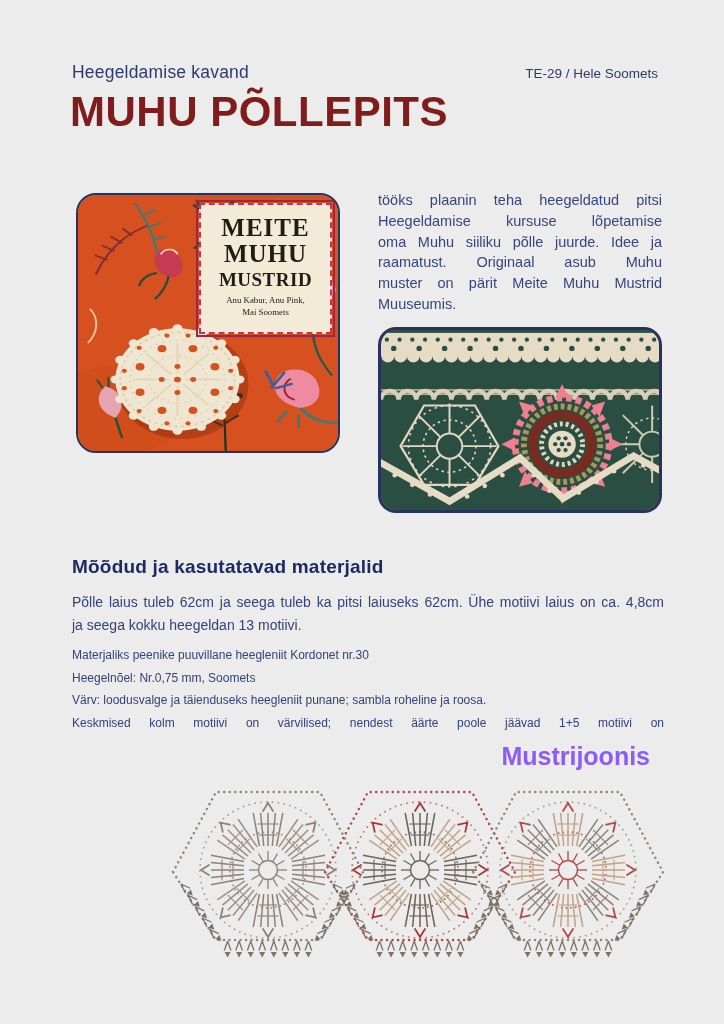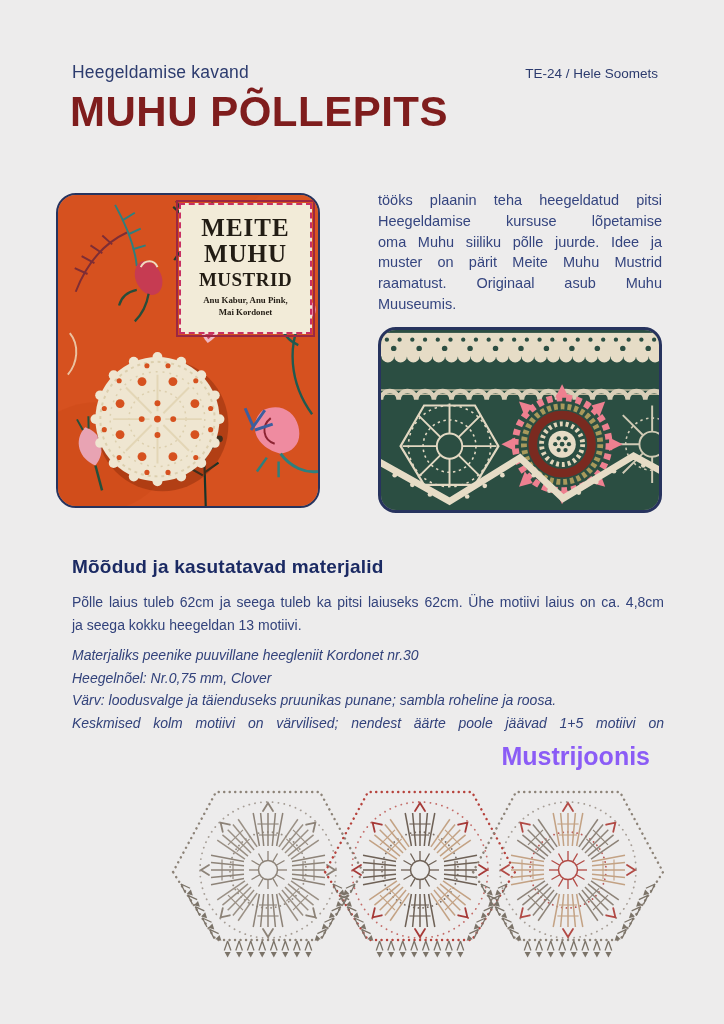--- a/index.html
+++ b/index.html
@@ -6,53 +6,53 @@
   .page{position:relative;width:724px;height:1024px;background:#edecec;overflow:hidden;
         font-family:"Liberation Sans",sans-serif;color:#32427b;}
 
   
   .eyebrow{position:absolute;left:72px;top:62px;font-size:17.5px;color:#2c3b6e;letter-spacing:.2px;}
   .byline{position:absolute;right:66px;top:66px;font-size:13.5px;color:#2c3b6e;}
   .title{position:absolute;left:70px;top:88px;font-size:42px;font-weight:bold;color:#7f1d1d;letter-spacing:.5px;}
 
   
   .photo{position:absolute;overflow:hidden;box-sizing:border-box;background:#999;}
-  .book-photo{left:56px;top:193px;width:264px;height:315px;border:2px solid #27335e;border-radius:20px;}
+  .book-photo{left:76px;top:193px;width:264px;height:260px;border:2px solid #27335e;border-radius:20px;}
   .lace-photo{left:378px;top:327px;width:284px;height:186px;border:3px solid #27335e;border-radius:18px;}
   .photo svg{display:block;width:100%;height:100%;}
 
   .book-label{position:absolute;left:121px;top:8px;width:133px;height:131px;box-sizing:border-box;
       background:#f2ebd8;border:2px dashed #c92f63;outline:2px solid #9c2742;outline-offset:1px;
       text-align:center;font-family:"Liberation Serif",serif;color:#221c14;padding-top:10px;}
   .book-label .lt{font-size:25px;font-weight:bold;letter-spacing:1px;line-height:1.05;}
   .book-label .lt3{font-size:19px;font-weight:bold;letter-spacing:.5px;line-height:1.15;margin-top:1px;}
-  .book-label .la{font-size:8.8px;font-weight:bold;line-height:1.3;margin-top:5px;}
+  .book-label .la{font-size:8.8px;font-weight:normal;line-height:1.3;margin-top:5px;}
 
   
   .intro{position:absolute;left:378px;top:190px;width:284px;font-size:14.5px;line-height:20.8px;color:#35457f;}
   .jl{text-align:justify;text-align-last:justify;}
 
   
   .mat-heading{position:absolute;left:72px;top:556px;font-size:19px;font-weight:bold;color:#1b2a63;letter-spacing:.2px;}
   .mat-para{position:absolute;left:72px;top:591px;width:592px;font-size:14px;line-height:22.5px;}
-  .mat-lines{position:absolute;left:72px;top:644px;width:592px;font-size:14px;line-height:22.5px;font-style:italic;}
+  .mat-lines{position:absolute;left:72px;top:644px;width:592px;font-size:12px;line-height:22.5px;}
   .mat-lines div{margin:0;}
 
   
   .pattern-heading{position:absolute;right:74px;top:742px;font-size:25px;font-weight:bold;color:#8b5cf6;}
   .motifs{position:absolute;left:0;top:770px;width:724px;height:210px;}
   .motifs svg{position:absolute;top:0;}
 </style>
 </head>
 <body>
 
 <div class="page">
 
   <div class="eyebrow">Heegeldamise kavand</div>
-  <div class="byline">TE-24 / Hele Soomets</div>
+  <div class="byline">TE-29 / Hele Soomets</div>
   <div class="title">MUHU PÕLLEPITS</div>
 
   <div class="photo book-photo">
     <svg viewBox="0 0 264 315" preserveAspectRatio="none">
       <rect width="264" height="315" fill="#d6511f"></rect>
       <ellipse cx="40" cy="265" rx="70" ry="55" fill="#c84413" opacity=".3"></ellipse>
       <ellipse cx="235" cy="55" rx="55" ry="65" fill="#e05c24" opacity=".35"></ellipse>
 
       <g stroke="#7e2d35" stroke-width="2" fill="none">
         <path d="M18,98 C28,72 44,50 70,38"></path>
@@ -166,31 +166,31 @@
           <circle r="3.5"></circle>
         </g>
       </g>
     </svg>
     <div class="book-label">
       <div class="lt">MEITE</div>
       <div class="lt">MUHU</div>
       <div class="lt3">MUSTRID</div>
       <div class="la">
         <div>Anu Kabur, Anu Pink,</div>
-        <div>Mai Kordonet</div>
+        <div>Mai Soomets</div>
       </div>
     </div>
   </div>
 
   <div class="intro">
     <div class="jl">tööks plaanin teha heegeldatud pitsi</div>
     <div class="jl">Heegeldamise kursuse lõpetamise</div>
     <div class="jl">oma Muhu siiliku põlle juurde. Idee ja</div>
+    <div class="jl">raamatust. Originaal asub Muhu</div>
     <div class="jl">muster on pärit Meite Muhu Mustrid</div>
-    <div class="jl">raamatust. Originaal asub Muhu</div>
     <div>Muuseumis.</div>
   </div>
 
   <div class="photo lace-photo">
     <svg viewBox="0 0 284 186" preserveAspectRatio="none">
       <rect width="284" height="186" fill="#2b4e42"></rect>
 
       <rect x="0" y="3" width="284" height="24" fill="#e6dcc6"></rect>
       <g fill="#e6dcc6">
         <circle r="6.5" cx="7" cy="27"></circle>
@@ -322,22 +322,22 @@
 
   <div class="mat-heading">Mõõdud ja kasutatavad materjalid</div>
 
   <div class="mat-para">
     <div class="jl">Põlle laius tuleb 62cm ja seega tuleb ka pitsi laiuseks 62cm. Ühe motiivi laius on ca. 4,8cm</div>
     <div>ja seega kokku heegeldan 13 motiivi.</div>
   </div>
 
   <div class="mat-lines">
     <div>Materjaliks peenike puuvillane heegleniit Kordonet nr.30</div>
-    <div>Heegelnõel: Nr.0,75 mm, Clover</div>
-    <div>Värv: loodusvalge ja täienduseks pruunikas punane; sambla roheline ja roosa.</div>
+    <div>Heegelnõel: Nr.0,75 mm, Soomets</div>
+    <div>Värv: loodusvalge ja täienduseks heegleniit punane; sambla roheline ja roosa.</div>
     <div class="jl">Keskmised kolm motiivi on värvilised; nendest äärte poole jäävad 1+5 motiivi on</div>
   </div>
 
   <div class="pattern-heading">Mustrijoonis</div>
   <div class="motifs" id="motifs">
       <svg viewBox="-100 -100 200 200" width="200" height="200" style="left: 168px;">
         <polygon points="-95,2 -52,-78 52,-78 95,2 52,70 -52,70" fill="none" stroke="#8d8378" stroke-width="2.4" stroke-dasharray="0.1 5.4" stroke-linecap="round"></polygon>
         <circle r="38" fill="none" stroke="#8d8378" stroke-width="1.8" stroke-dasharray="0.1 4.6" stroke-linecap="round" opacity=".9"></circle>
         <circle r="68" fill="none" stroke="#8d8378" stroke-width="1.8" stroke-dasharray="0.1 5.8" stroke-linecap="round" opacity=".75"></circle>
         <circle r="9.5" fill="none" stroke="#8d8378" stroke-width="1.5"></circle>

